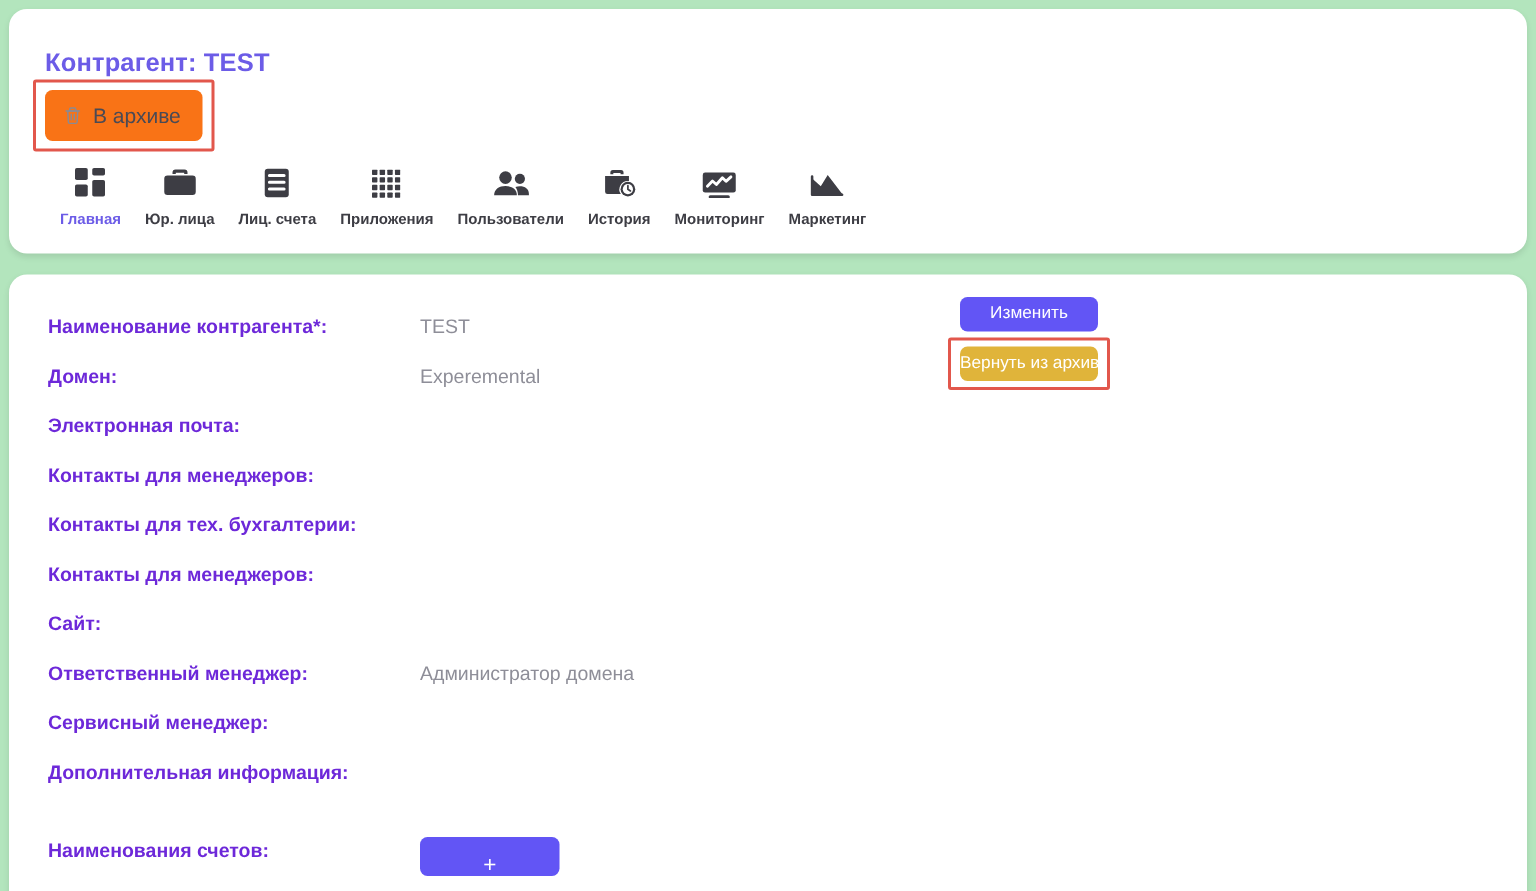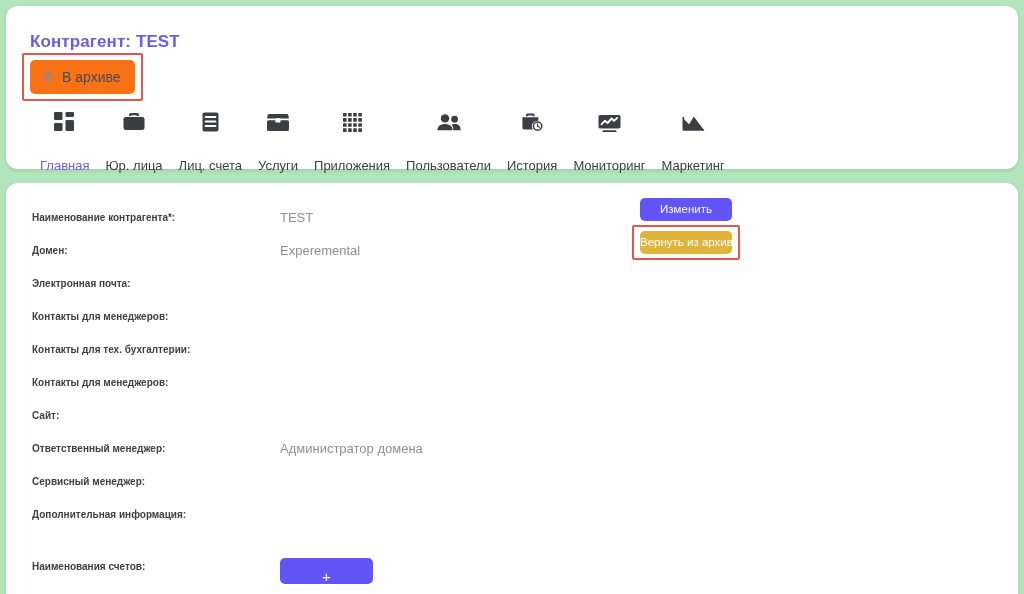--- a/index.html
+++ b/index.html
@@ -114,24 +114,25 @@
 
   .nav-ico {
     height: 24px;
     display: flex;
     align-items: center;
     justify-content: center;
     color: #3d3d44;
   }
 
   .nav-label {
-    margin-top: 24px;
-    font-size: 13px;
+    margin-top: 7px;
+    font-size: 10px;
     color: #3d3d44;
     white-space: nowrap;
+    font-weight: bold;
   }
 
   .nav-item.active .nav-label { color: #6c5ce7; }
   .nav-item.active .nav-ico   { color: #3d3d44; }
 
   
   .form {
     position: relative;
     padding: 26px 0 0 26px;
   }
@@ -140,22 +141,22 @@
     position: relative;
     height: 33px;
     display: flex;
     align-items: flex-start;
   }
 
   .form-row.gap-before { margin-top: 19px; }
 
   .f-label {
     width: 248px;
-    font-size: 10px;
-    color: #404040;
+    font-size: 13px;
+    color: #6d28d9;
     font-weight: bold;
     line-height: 15px;
     padding-top: 1px;
   }
 
   .f-value {
     font-size: 13px;
     color: #8e8e98;
     line-height: 15px;
     padding-top: 1px;
@@ -271,30 +272,20 @@
       <div class="nav-item">
         <span class="nav-ico">
           <svg width="17" height="20" viewBox="0 0 17 20" fill="none">
             <rect x="0.5" y="0.5" width="16" height="19" rx="2" fill="currentColor"></rect>
             <path d="M3.6 5h9.8M3.6 9.5h9.8M3.6 14h9.8" stroke="#ffffff" stroke-width="2" stroke-linecap="round"></path>
           </svg>
         </span>
         <span class="nav-label">Лиц. счета</span>
       </div>
 
-      <div class="nav-item">
-        <span class="nav-ico">
-          <svg width="22" height="19" viewBox="0 0 22 19" fill="currentColor">
-            <path d="M2.2 1h17.6a1.6 1.6 0 0 1 1.55 1.2L22 5.6H0l.65-3.4A1.6 1.6 0 0 1 2.2 1z"></path>
-            <rect x="0" y="7.2" width="22" height="10.8" rx="1.6"></rect>
-            <rect x="8.4" y="5.2" width="5.2" height="4.4" rx="0.8" fill="#ffffff"></rect>
-          </svg>
-        </span>
-        <span class="nav-label">Услуги</span>
-      </div>
 
       <div class="nav-item">
         <span class="nav-ico">
           <svg width="19" height="19" viewBox="0 0 19 19" fill="currentColor">
             <rect x="0" y="0" width="3.6" height="3.6" rx="0.5"></rect>
             <rect x="5.1" y="0" width="3.6" height="3.6" rx="0.5"></rect>
             <rect x="10.2" y="0" width="3.6" height="3.6" rx="0.5"></rect>
             <rect x="15.3" y="0" width="3.6" height="3.6" rx="0.5"></rect>
             <rect x="0" y="5.1" width="3.6" height="3.6" rx="0.5"></rect>
             <rect x="5.1" y="5.1" width="3.6" height="3.6" rx="0.5"></rect>

